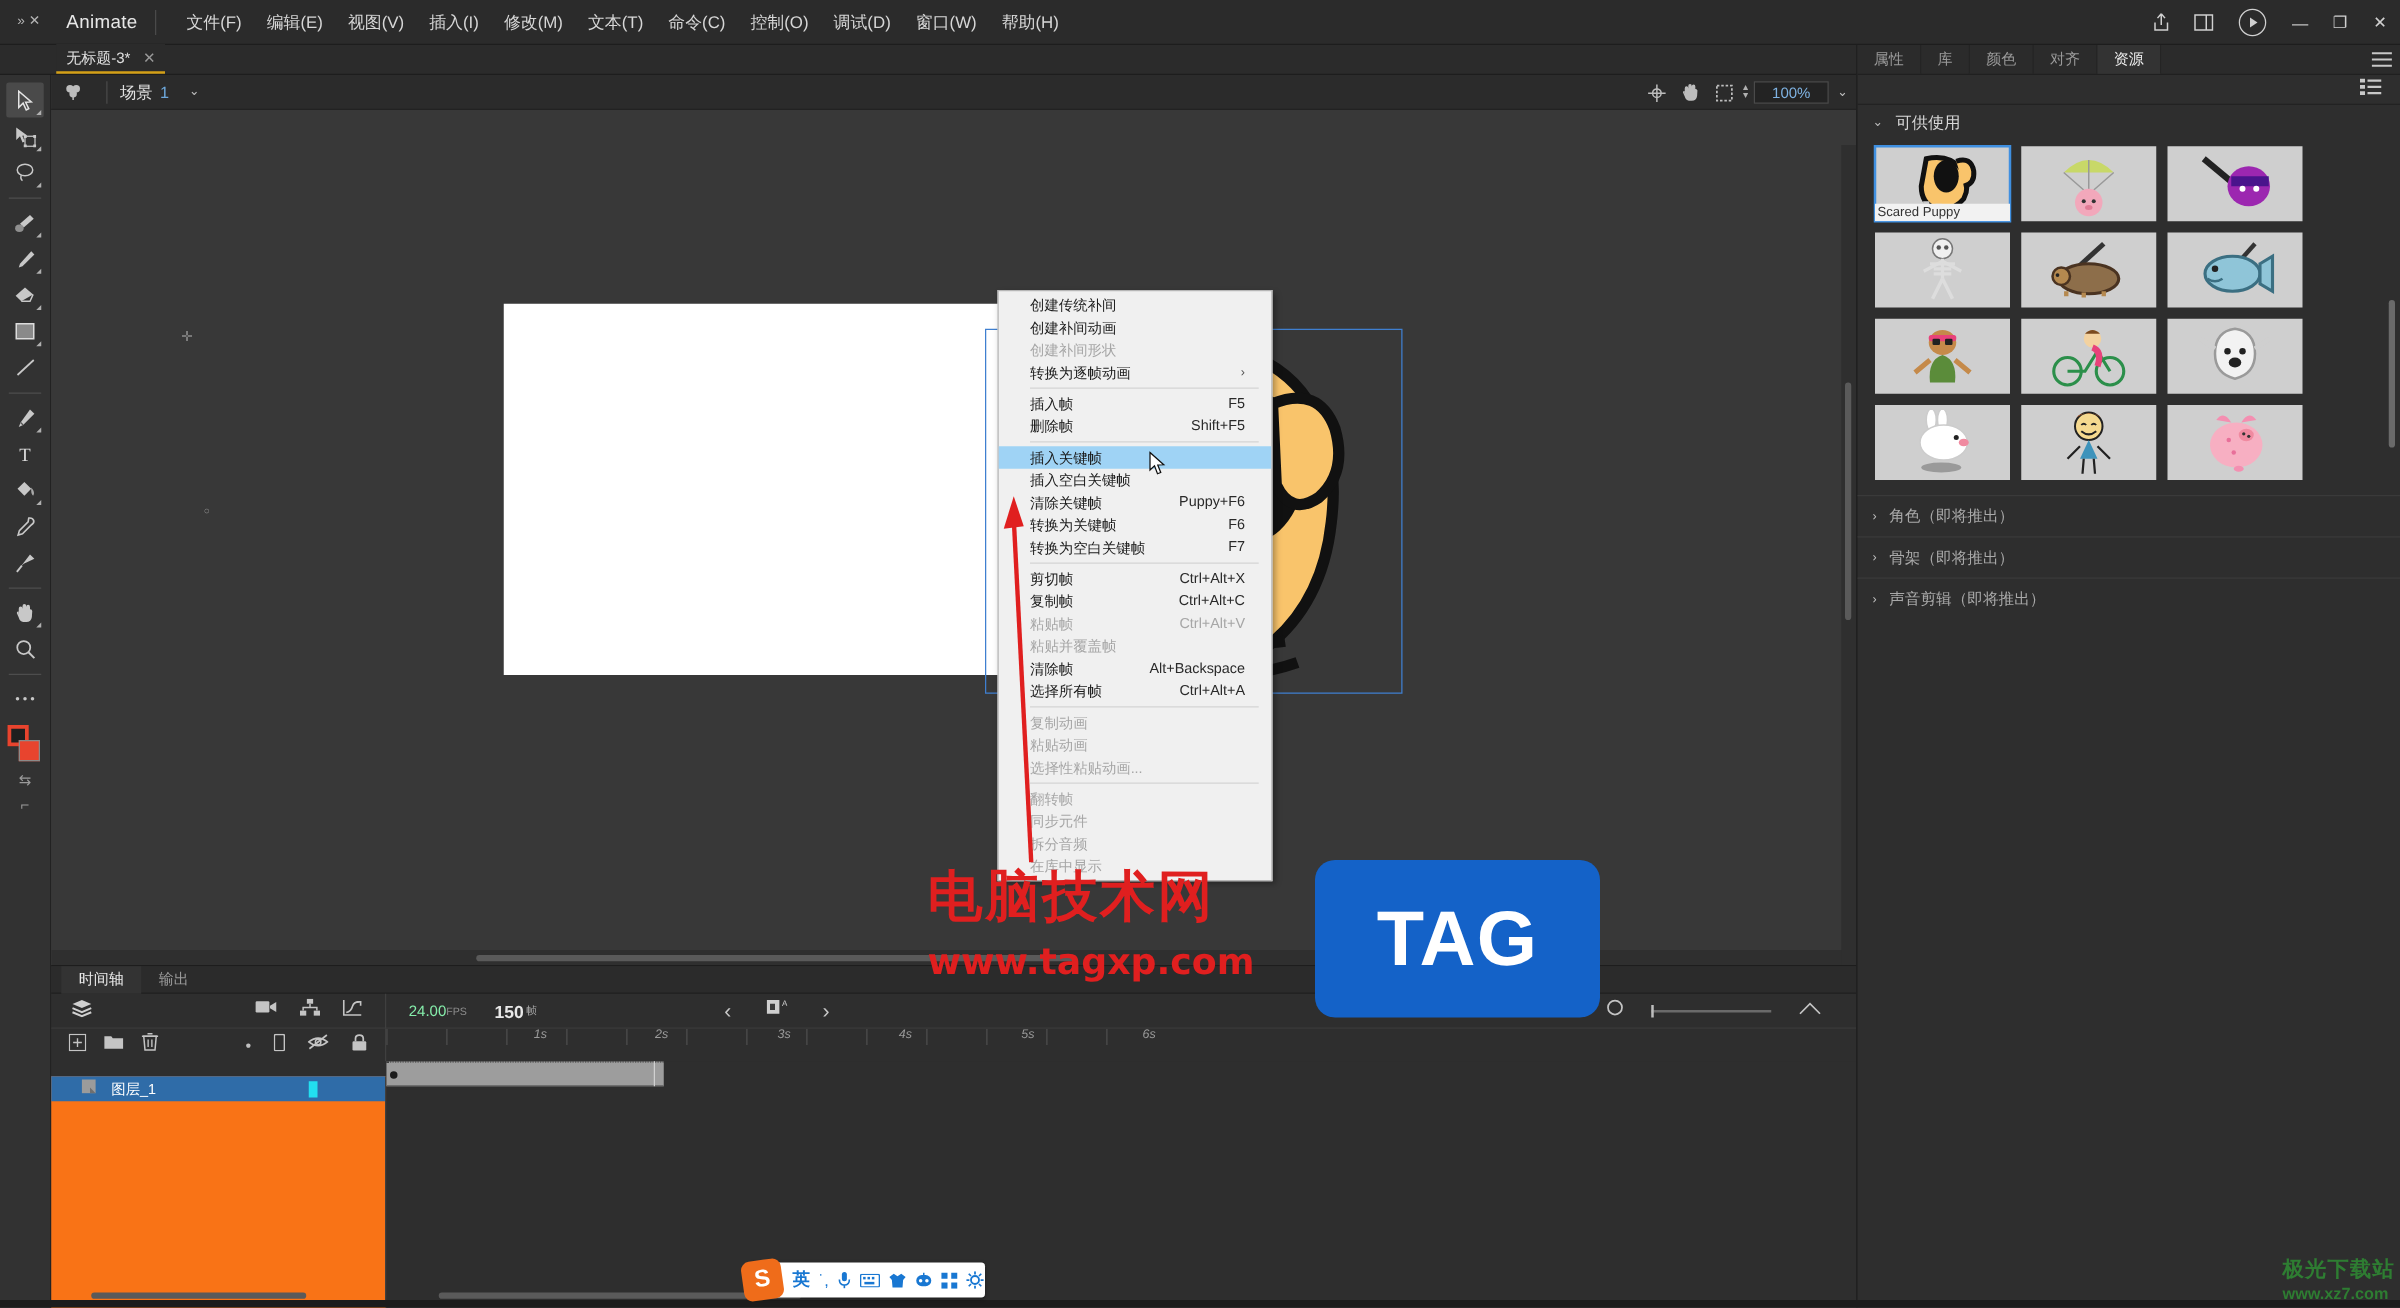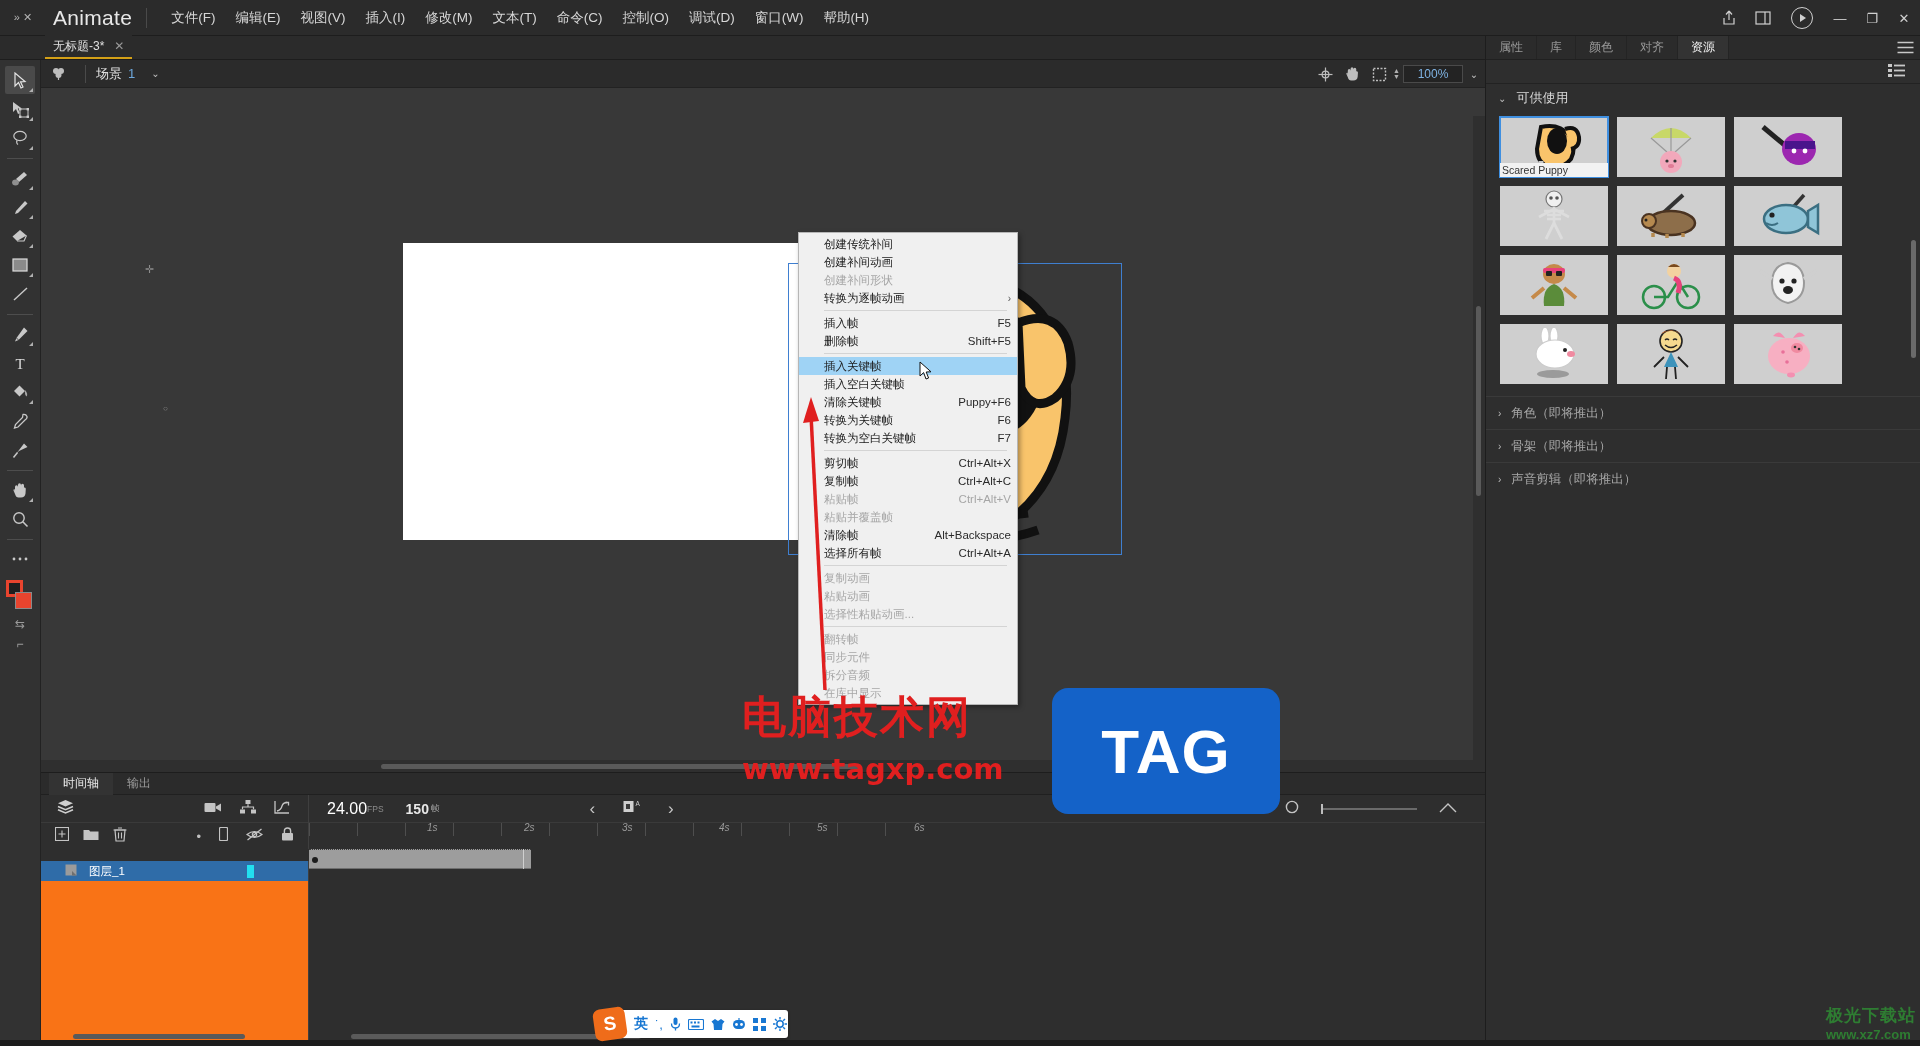--- a/index.html
+++ b/index.html
@@ -13,21 +13,21 @@
 
   
   .titlebar {
     position: absolute; left: 0; top: 0; width: 1920px; height: 36px;
     background: #2b2b2b; display: flex; align-items: center;
     border-bottom: 1px solid #1d1d1d;
   }
   .tb-left { display: flex; align-items: center; width: 45px; height: 36px;
              flex-direction: column; justify-content: center; }
   .chev { color: #b4b4b4; font-size: 11px; line-height: 9px; letter-spacing:-1px;}
-  .app-name { color: #e8e8e8; font-size: 21px; margin-left: 8px; letter-spacing: .3px; }
+  .app-name { color: #e8e8e8; font-size: 15px; margin-left: 8px; letter-spacing: .3px; }
   .menu-sep { width: 1px; height: 20px; background: #4a4a4a; margin: 0 14px; }
   .menubar { display: flex; align-items: center; height: 36px; }
   .menu-item { color: #d6d6d6; font-size: 13.5px; padding: 4px 10px; cursor: default; white-space: nowrap; }
   .tb-right { position: absolute; right: 0; top: 0; height: 36px; display: flex; align-items: center; }
   .tb-icon { width: 34px; height: 36px; display: flex; align-items: center; justify-content: center;
              color: #d0d0d0; font-size: 15px; }
   .tb-icon svg { display:block; }
   .win-btn { width: 32px; height: 36px; display: flex; align-items: center; justify-content: center;
              color: #d0d0d0; font-size: 13px; }
   .play-circle { width: 22px; height: 22px; border: 1.5px solid #d0d0d0; border-radius: 50%;
@@ -108,21 +108,21 @@
             display: flex; align-items: center; }
   .tl-tab.active { color: #e8e8e8; background: #333; }
   .tl-tab-first { margin-left: 8px; }
   .tl-header { position: absolute; left: 0; top: 22px; width: 1444px; height: 28px;
                display: flex; align-items: center; border-bottom: 1px solid #3a3a3a; }
   .tl-layers-hdr { width: 268px; height: 28px; display: flex; align-items: center;
                    border-right: 1px solid #3f3f3f; }
   .lyr-icon { margin-left: 16px; color: #c8c8c8; }
   .hdr-icons { margin-left: auto; display: flex; gap: 18px; padding-right: 18px; color:#bfbfbf; }
   .fps-area { display: flex; align-items: center; padding-left: 18px; }
-  .fps-val { color: #ffffff; font-size: 16px; }
+  .fps-val { color: #86efac; font-size: 12px; }
   .fps-unit { color: #8c8c8c; font-size: 8.5px; vertical-align: super; }
   .frames-val { color: #e8e8e8; font-size: 14px; font-weight: bold; margin-left: 22px; }
   .frames-unit { color: #a8a8a8; font-size: 8.5px; vertical-align: super; margin-left: 2px;}
   .play-ctrls { margin-left: 150px; display:flex; align-items:center; gap: 28px; color:#c8c8c8; }
   .tl-right-ctrls { margin-left: auto; display:flex; align-items:center; gap: 22px; padding-right: 28px; color:#c0c0c0; }
   .onion-slider { width: 96px; height: 2px; background: #6a6a6a; position: relative; }
   .onion-knob { position:absolute; left: 0; top: -4px; width: 2px; height: 10px; background:#bdbdbd; }
 
   .tl-subhdr { position: absolute; left: 0; top: 50px; width: 1444px; height: 26px;
                display: flex; align-items: center; }
@@ -180,21 +180,21 @@
   .assets-scroll { position: absolute; right: 4px; top: 128px; width: 5px; height: 118px;
                    background: #6a6a6a; border-radius: 3px; }
   .collapsed-sec { height: 33px; display: flex; align-items: center; padding-left: 12px;
                    border-top: 1px solid #3a3a3a; color: #a9a9a9; font-size: 12.5px; }
 
   
   .ctxmenu { position: absolute; left: 798px; top: 232px; width: 220px;
              background: #f0f0f0; border: 1px solid #b6b6b6;
              box-shadow: 2px 2px 5px rgba(0,0,0,.35); padding: 2px 0; z-index: 50; }
   .ctx-item { height: 18px; display: flex; align-items: center; font-size: 11.5px;
-              color: #1a1a1a; padding: 0 6px 0 25px; position: relative; }
+              color: #1a1a1a; padding: 0 21px 0 25px; position: relative; }
   .ctx-item.disabled { color: #a6a6a6; }
   .ctx-item.highlight { background: #9fd3f5; }
   .ctx-shortcut { margin-left: auto; color: #2a2a2a; font-size: 11.5px; }
   .ctx-item.disabled .ctx-shortcut { color: #a6a6a6; }
   .ctx-sub { margin-left: auto; font-size: 10px; color: #555; }
   .ctx-sep { height: 1px; background: #d4d4d4; margin: 3px 10px 3px 25px; }
 
   .arrow-anno { position: absolute; left: 795px; top: 385px; width: 40px; height: 305px; z-index: 60; }
 
   .cursor { position: absolute; left: 919px; top: 361px; z-index: 70; }

